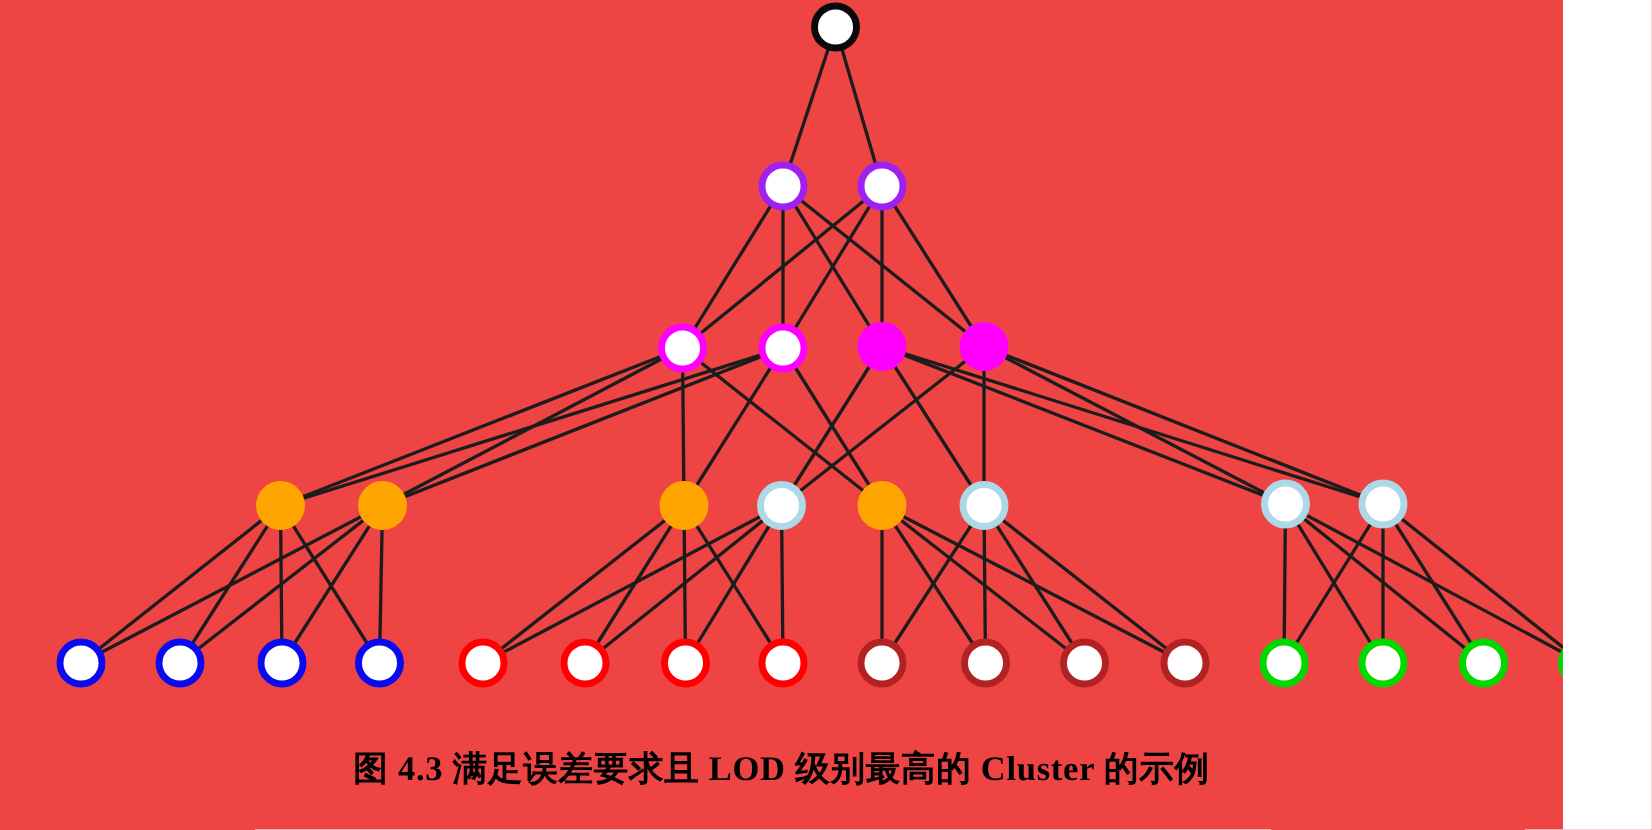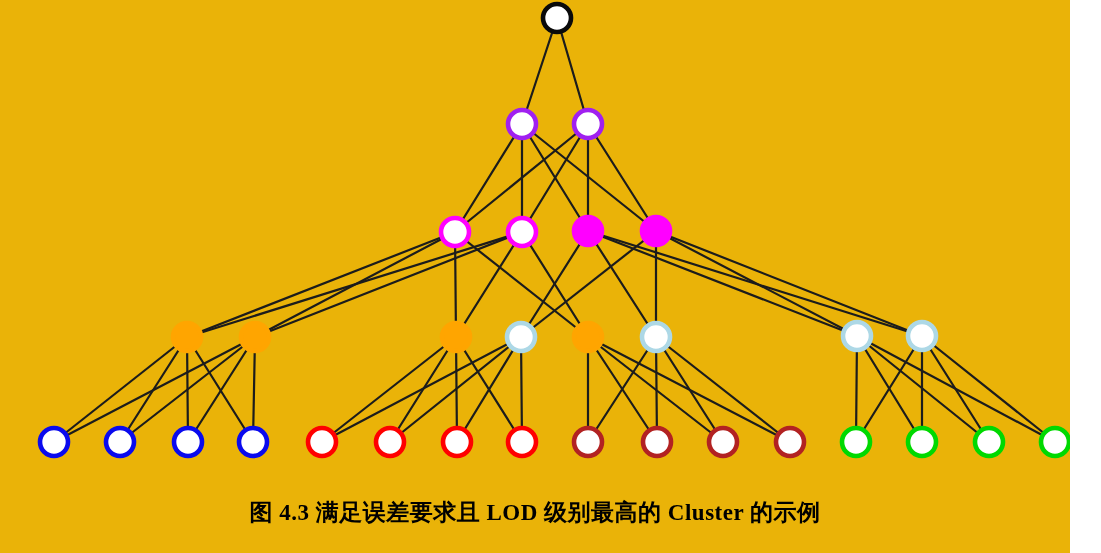--- a/index.html
+++ b/index.html
@@ -5,23 +5,22 @@
   html, body {
     margin: 0;
     padding: 0;
     background: #ffffff;
     font-family: "Liberation Serif", serif;
   }
   .figure-wrap {
     position: relative;
     width: 1042px;
     height: 553px;
-    background: #eab308;
+    background: #ef4444;
     overflow: hidden;
-    padding-left: 28px;
   }
   .diagram-svg {
     position: absolute;
     top: 0;
     left: 0;
     width: 1101px;
     height: 553px;
   }
   .figure-caption {
     position: absolute;

